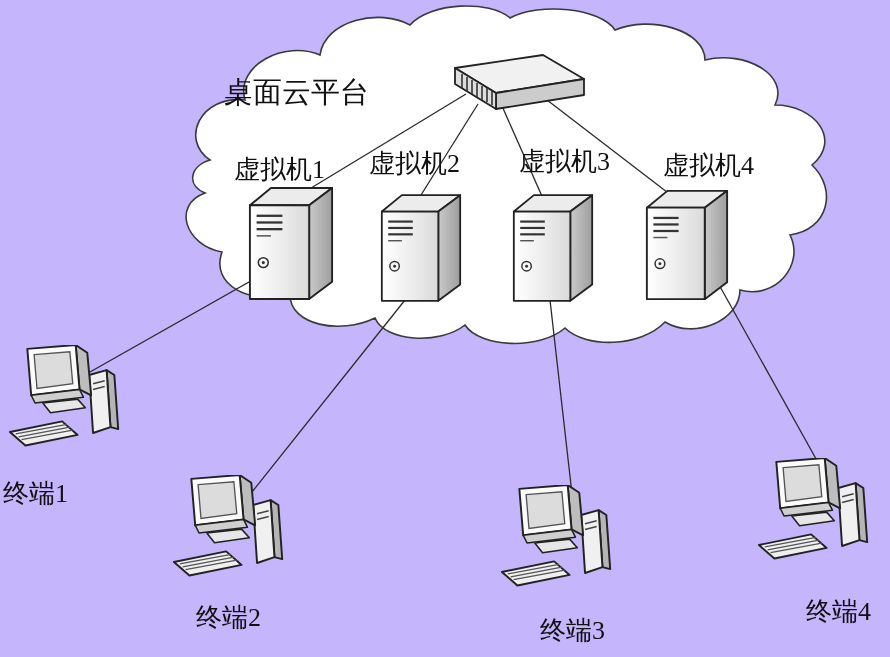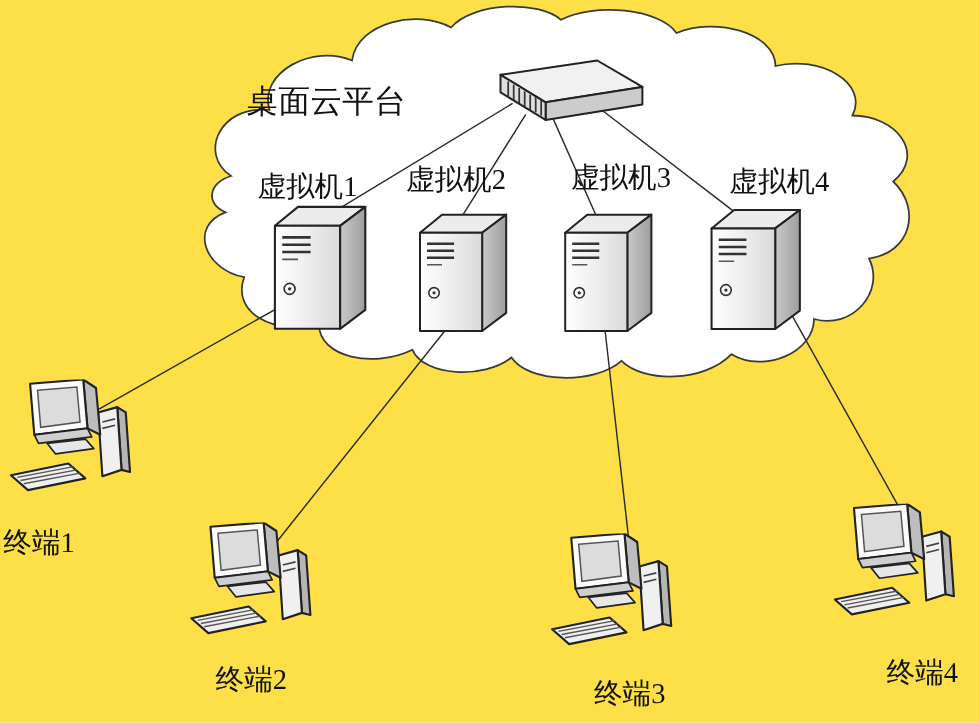--- a/index.html
+++ b/index.html
@@ -5,21 +5,21 @@
   html, body {
     margin: 0;
     padding: 0;
     background: #ffffff;
     font-family: "Liberation Serif", "DejaVu Serif", serif;
   }
   .canvas {
     position: relative;
     width: 890px;
     height: 657px;
-    background: #fde047;
+    background: #c4b5fd;
     overflow: hidden;
   }
   svg { display: block; }
   text.diagram-label {
     font-family: "Liberation Serif", "DejaVu Serif", serif;
     fill: #111111;
   }
   text.platform { font-size: 29px; }
   text.vm-label { font-size: 26px; }
   text.term-label { font-size: 26px; }

